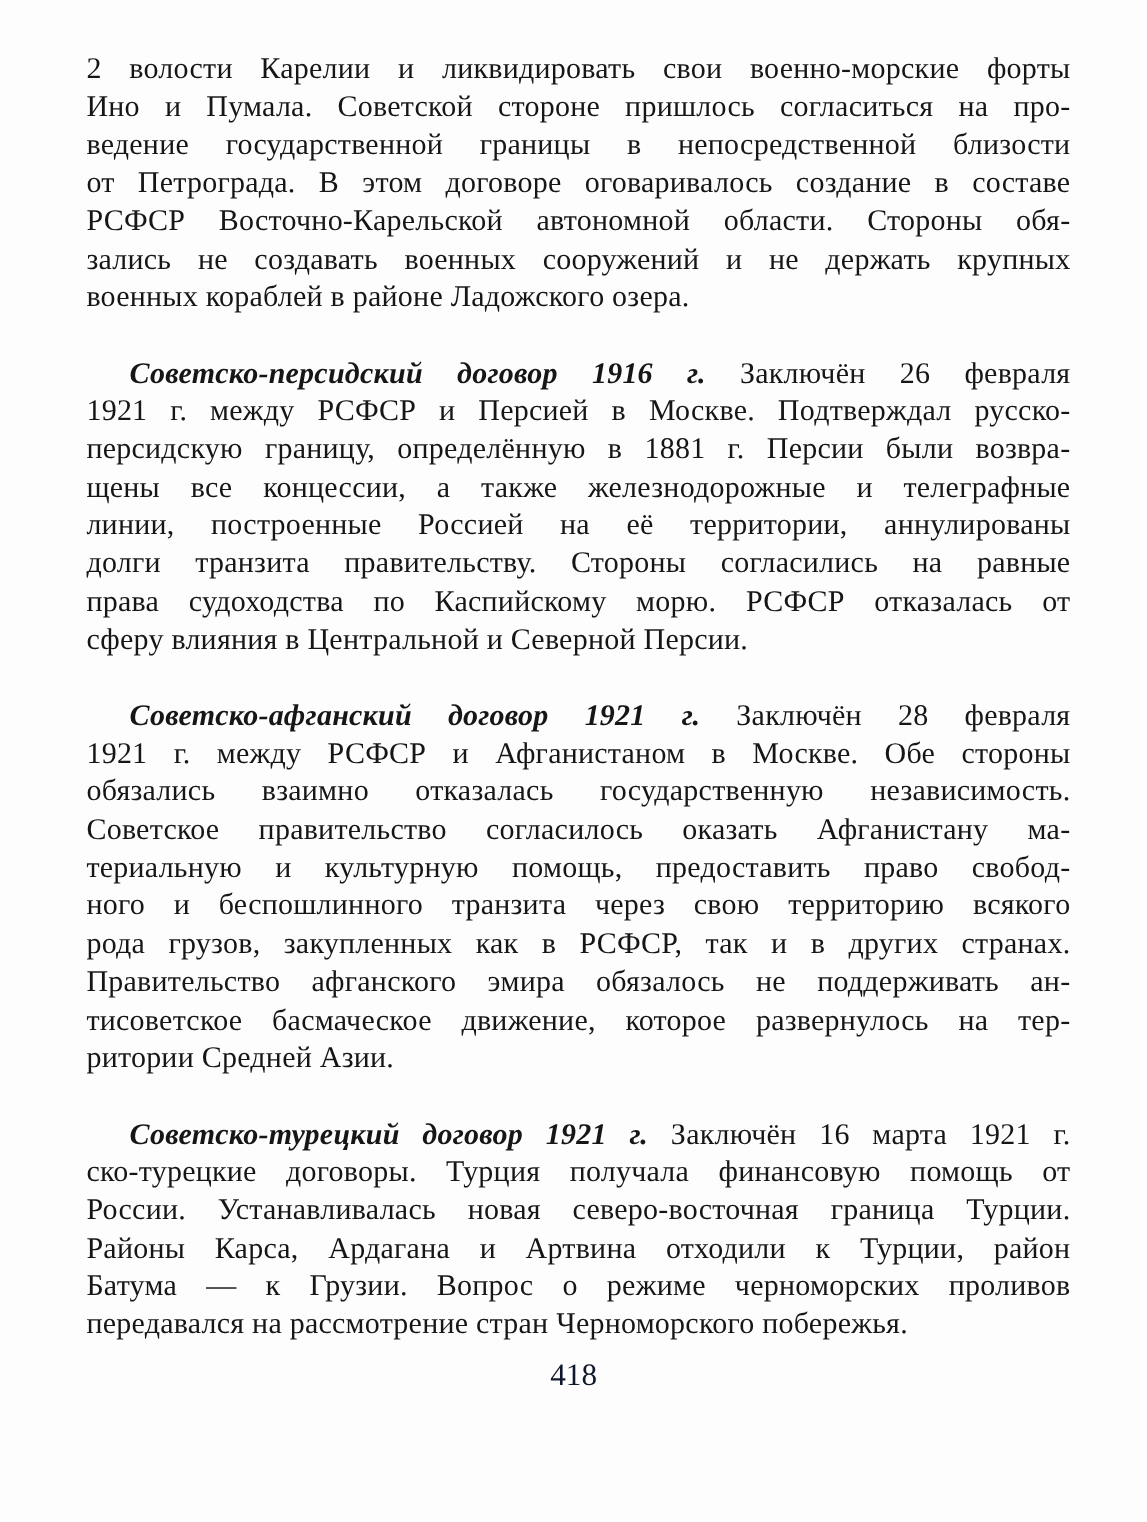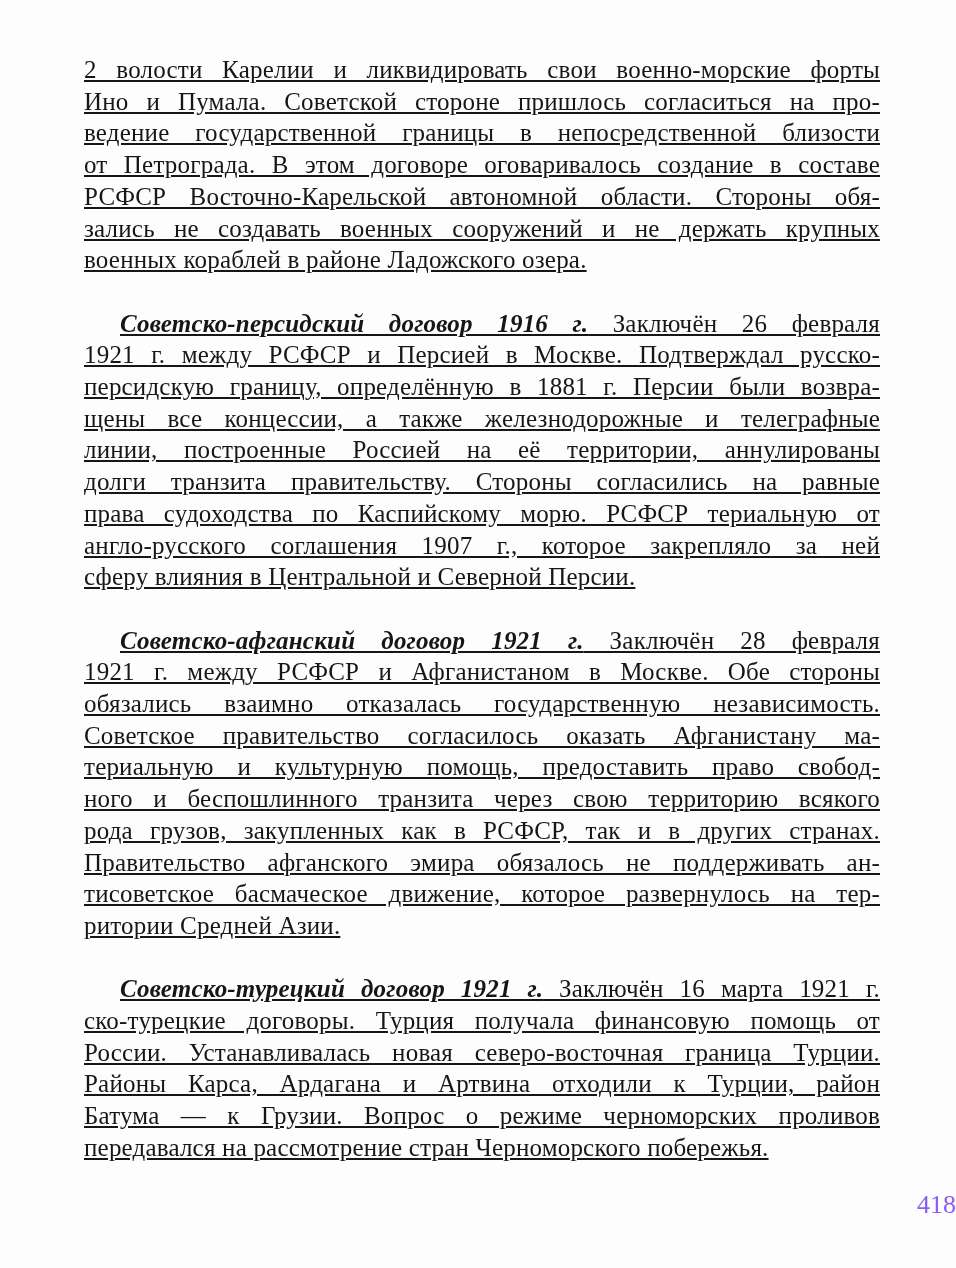--- a/index.html
+++ b/index.html
@@ -21,42 +21,42 @@
     overflow: hidden;
   }
   .text-block {
     box-sizing: border-box;
     padding: 42px 64px 0 72px;
     color: #161616;
     font-size: 25px;
     line-height: 31.7px;
     letter-spacing: 0.2px;
   }
-  .paragraph { margin: 12px; text-decoration: underline; }
+  .paragraph { margin: 0; }
   .paragraph + .paragraph { margin-top: 31.7px; }
   .line {
     text-align: justify;
     text-align-last: justify;
     white-space: normal;
     min-height: 31.7px;
   }
   .line.last-line {
     text-align-last: left;
   }
   .line.first-line {
     text-indent: 36px;
   }
   .lead {
     font-weight: bold;
     font-style: italic;
   }
   .page-number {
-    margin-top: 26px;
-    text-align: right;
-    color: #8b5cf6;
+    margin-top: 11px;
+    text-align: center;
+    color: #0f172a;
     font-size: 26px;
     line-height: 30px;
   }
 </style>
 </head>
 <body>
 
 <div class="book-page" style="background: rgb(253, 253, 253); color: rgb(22, 22, 22);">
   <div class="text-block">
       <div class="paragraph">
@@ -68,22 +68,21 @@
         <div class="line">зались не создавать военных сооружений и не держать крупных</div>
         <div class="line last-line">военных кораблей в районе Ладожского озера.</div>
       </div>
       <div class="paragraph">
         <div class="line first-line"><span class="lead">Советско-персидский договор 1916 г.</span> Заключён 26 февраля</div>
         <div class="line">1921 г. между РСФСР и Персией в Москве. Подтверждал русско-</div>
         <div class="line">персидскую границу, определённую в 1881 г. Персии были возвра-</div>
         <div class="line">щены все концессии, а также железнодорожные и телеграфные</div>
         <div class="line">линии, построенные Россией на её территории, аннулированы</div>
         <div class="line">долги транзита правительству. Стороны согласились на равные</div>
-        <div class="line">права судоходства по Каспийскому морю. РСФСР териальную от</div>
-        <div class="line">англо-русского соглашения 1907 г., которое закрепляло за ней</div>
+        <div class="line">права судоходства по Каспийскому морю. РСФСР отказалась от</div>
         <div class="line last-line">сферу влияния в Центральной и Северной Персии.</div>
       </div>
       <div class="paragraph">
         <div class="line first-line"><span class="lead">Советско-афганский договор 1921 г.</span> Заключён 28 февраля</div>
         <div class="line">1921 г. между РСФСР и Афганистаном в Москве. Обе стороны</div>
         <div class="line">обязались взаимно отказалась государственную независимость.</div>
         <div class="line">Советское правительство согласилось оказать Афганистану ма-</div>
         <div class="line">териальную и культурную помощь, предоставить право свобод-</div>
         <div class="line">ного и беспошлинного транзита через свою территорию всякого</div>
         <div class="line">рода грузов, закупленных как в РСФСР, так и в других странах.</div>

